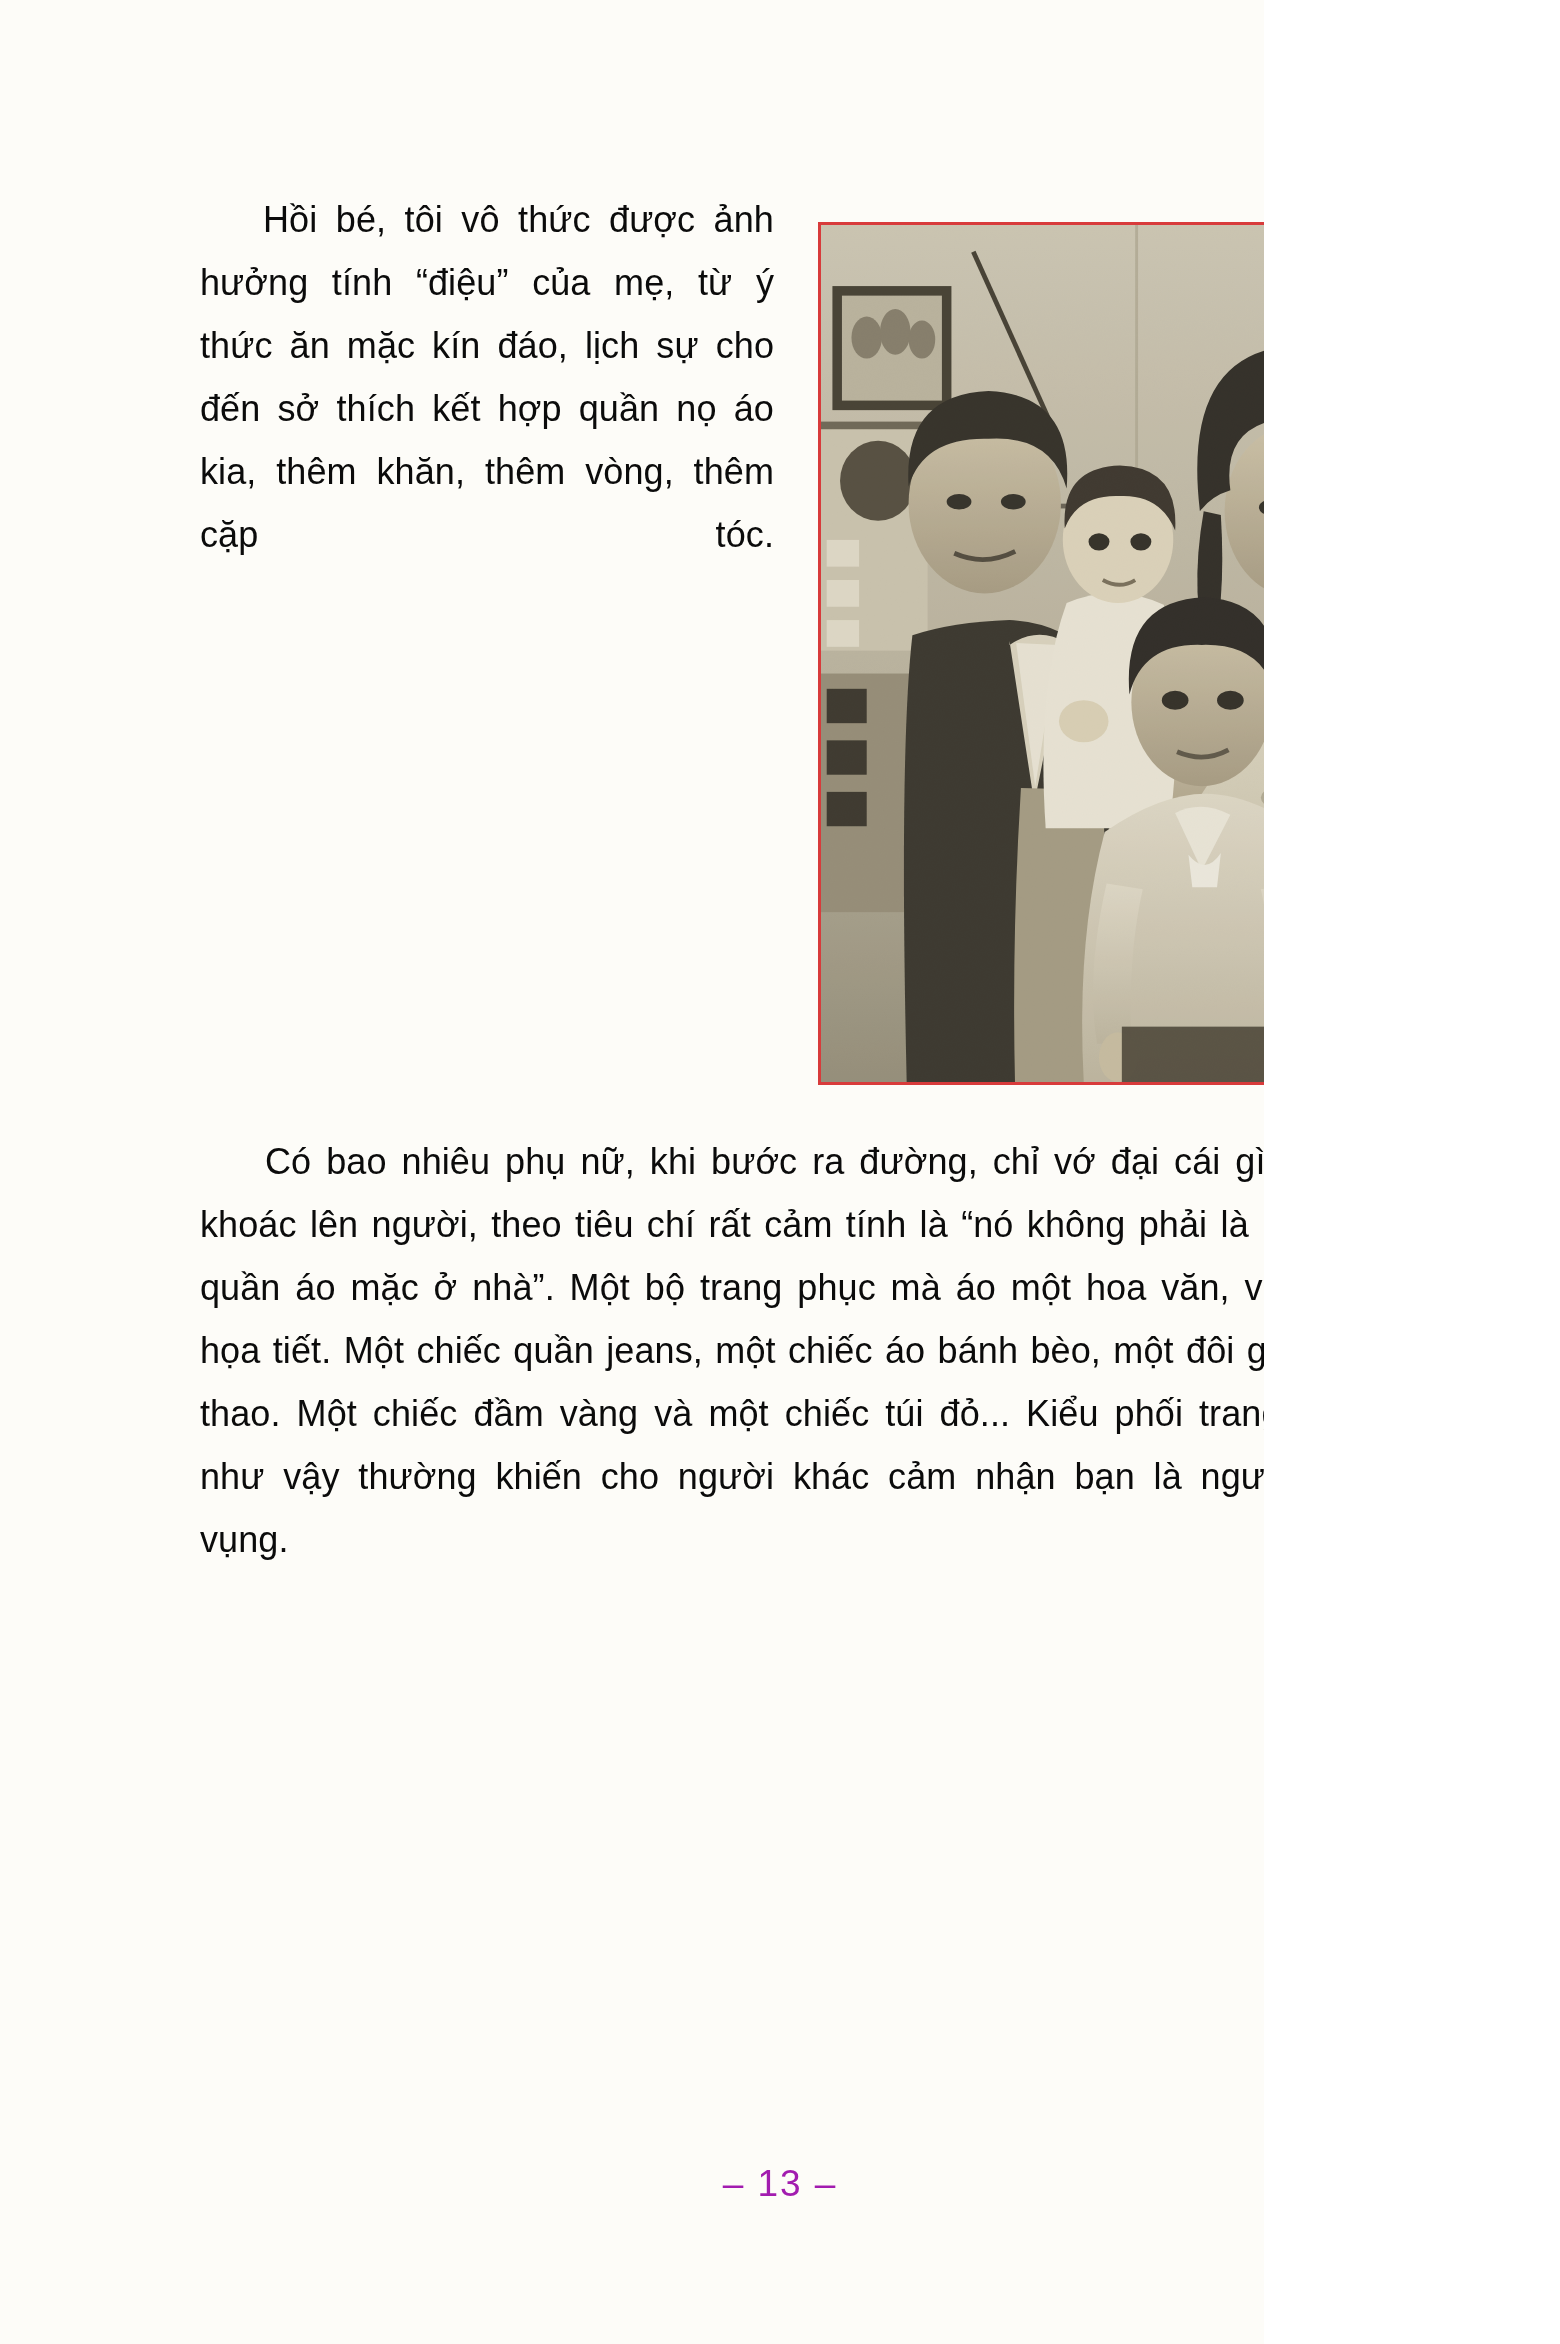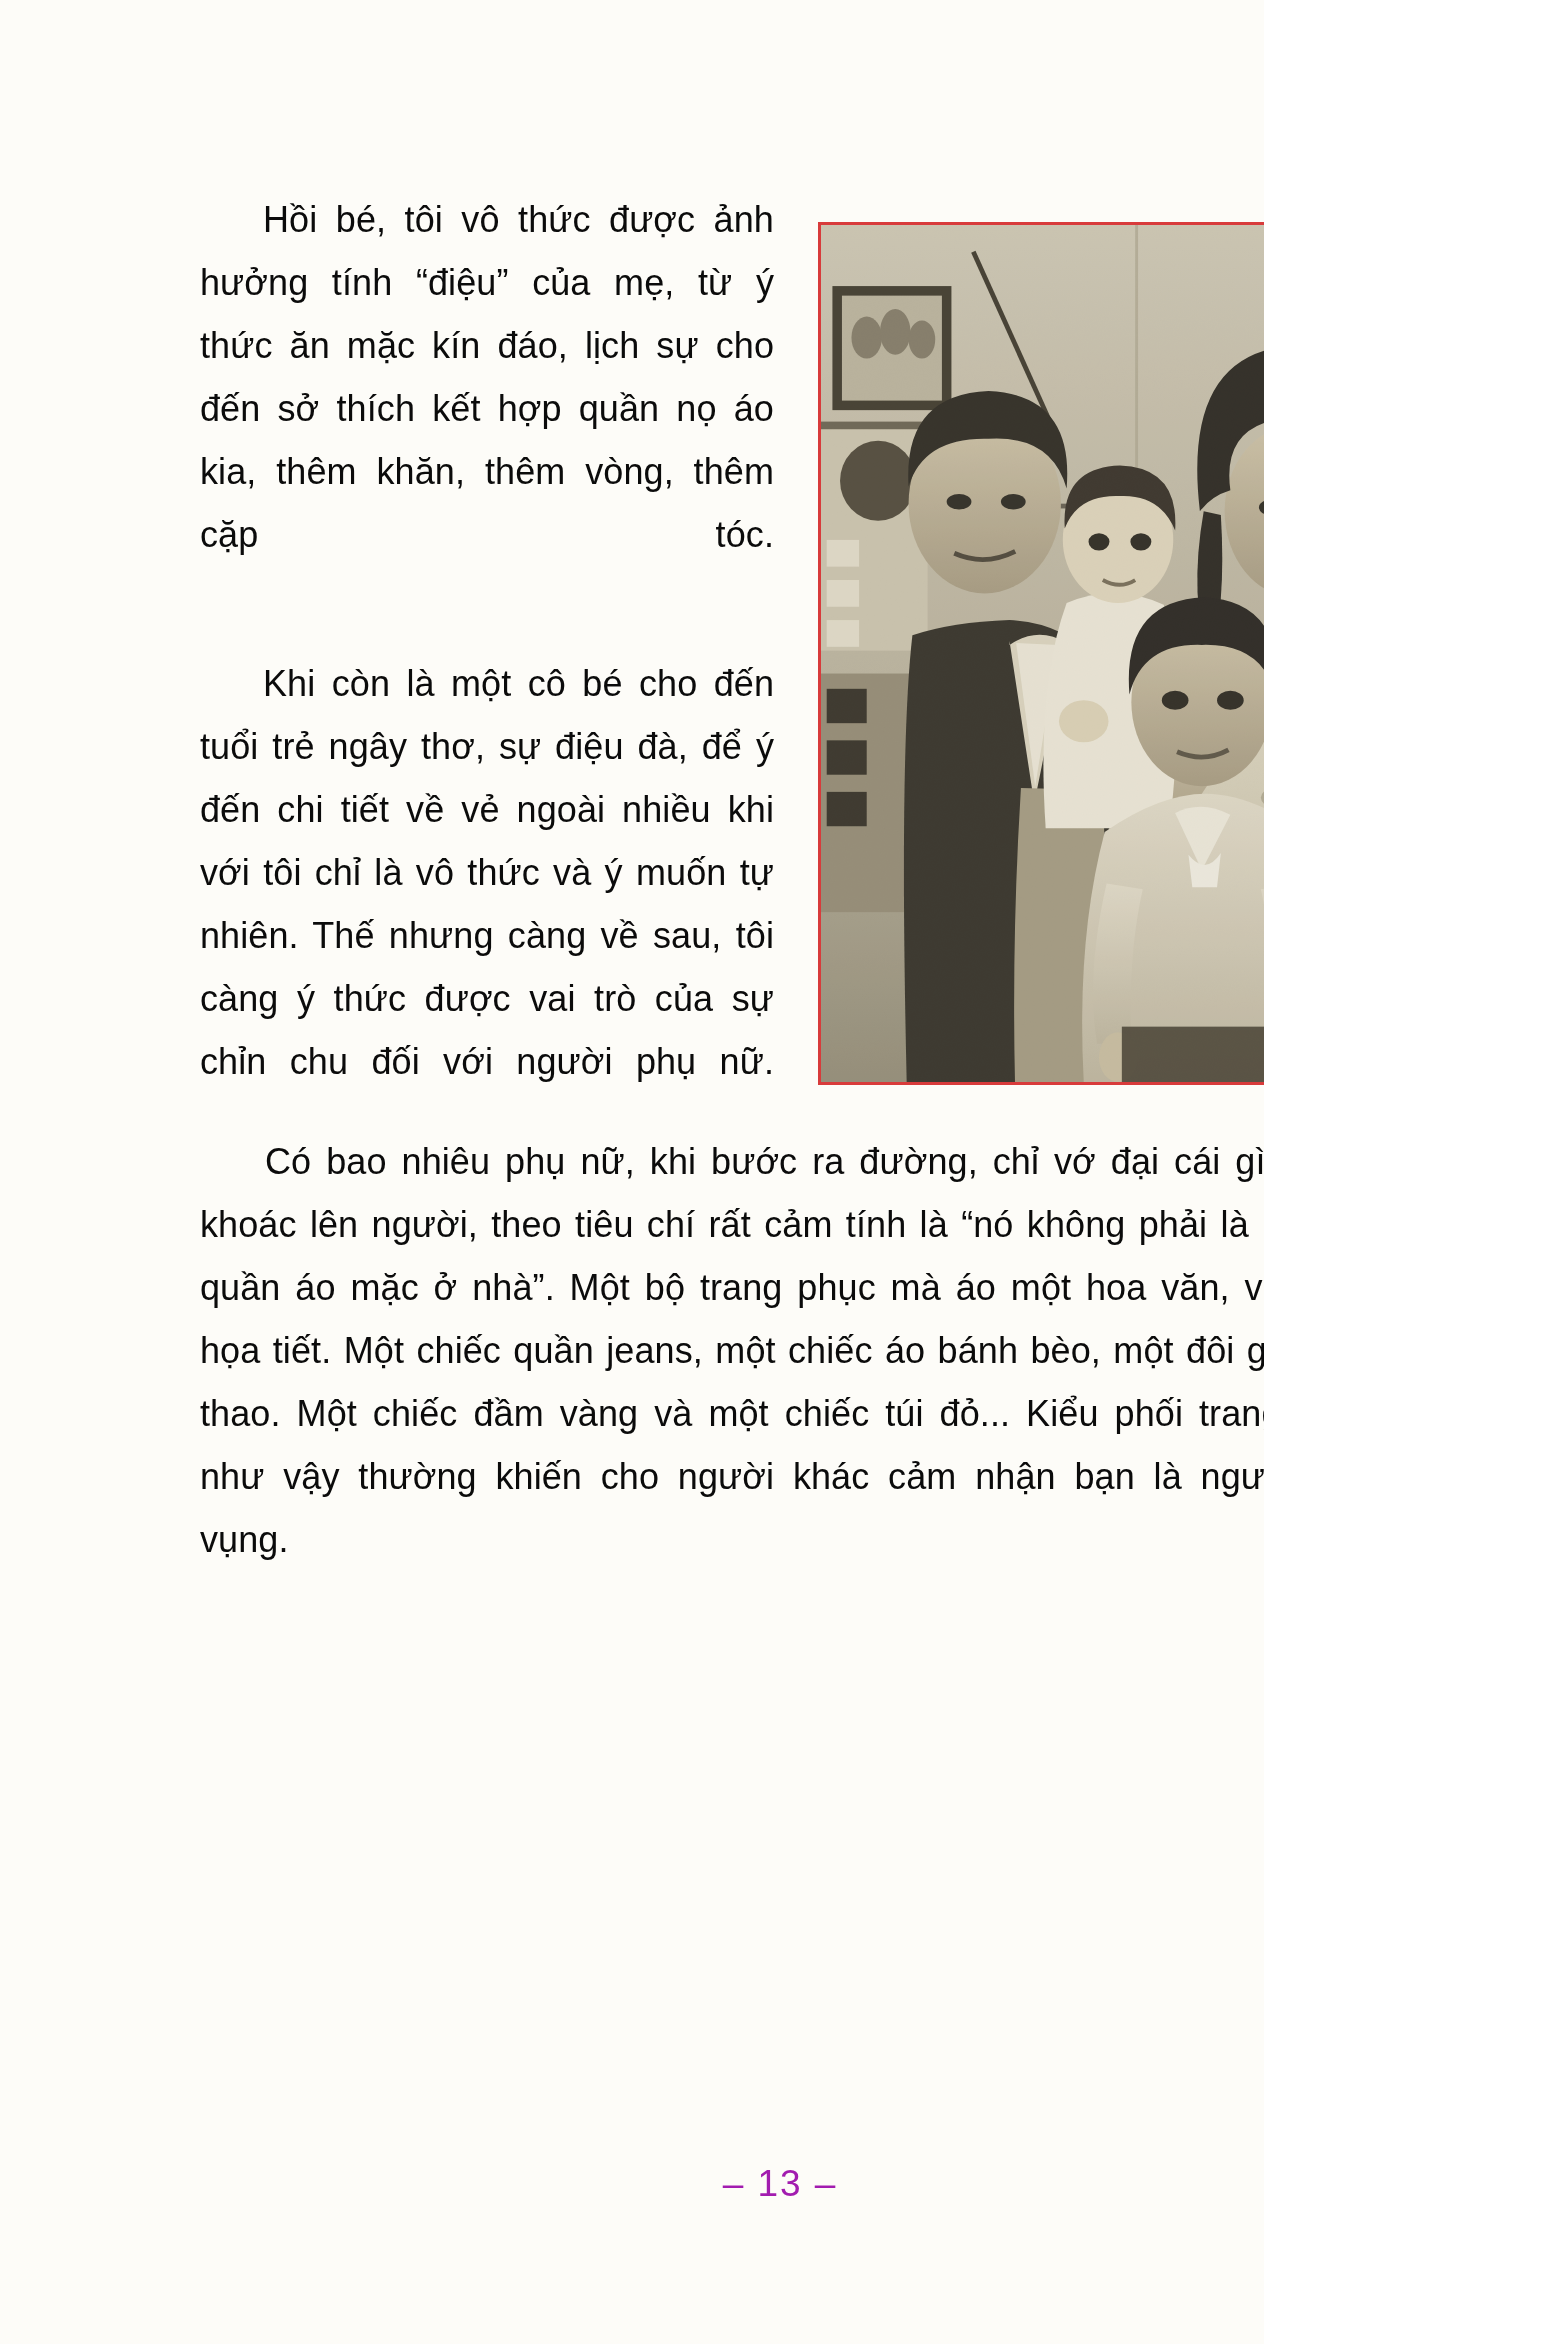--- a/index.html
+++ b/index.html
@@ -244,21 +244,20 @@
       <rect x="560" y="470" width="86" height="428" fill="#3a3324" opacity="0.75"></rect>
       <rect x="600" y="470" width="16" height="428" fill="#241f15" opacity="0.8"></rect>
 
       <rect x="0" y="0" width="646" height="898" filter="url(#grain)" fill="#ffffff" opacity="0.12"></rect>
       <rect x="0" y="0" width="646" height="898" fill="#7a6f4e" opacity="0.10"></rect>
     </svg>
   </div>
 
   <div class="textcol">
     <p class="para narrow">Hồi bé, tôi vô thức được ảnh hưởng tính “điệu” của mẹ, từ ý thức ăn mặc kín đáo, lịch sự cho đến sở thích kết hợp quần nọ áo kia, thêm khăn, thêm vòng, thêm cặp tóc.</p>
-    <p class="para narrow">Khi còn là một cô bé cho đến tuổi trẻ ngây thơ, sự điệu đà, để ý đến chi tiết về vẻ ngoài nhiều khi với tôi chỉ là vô thức và ý muốn tự nhiên. Thế nhưng càng về sau, tôi càng ý thức được vai trò của sự chỉn chu đối với người phụ nữ.</p>
   </div>
 
   <div class="fullcol p3">
     <p class="para">Có bao nhiêu phụ nữ, khi bước ra đường, chỉ vớ đại cái gì đó để khoác lên người, theo tiêu chí rất cảm tính là “nó không phải là một bộ quần áo mặc ở nhà”. Một bộ trang phục mà áo một hoa văn, váy một họa tiết. Một chiếc quần jeans, một chiếc áo bánh bèo, một đôi giày thể thao. Một chiếc đầm vàng và một chiếc túi đỏ... Kiểu phối trang phục như vậy thường khiến cho người khác cảm nhận bạn là người thô, vụng.</p>
   </div>
 
 
   <div class="pagenum">– 13 –</div>
 
 </div>

